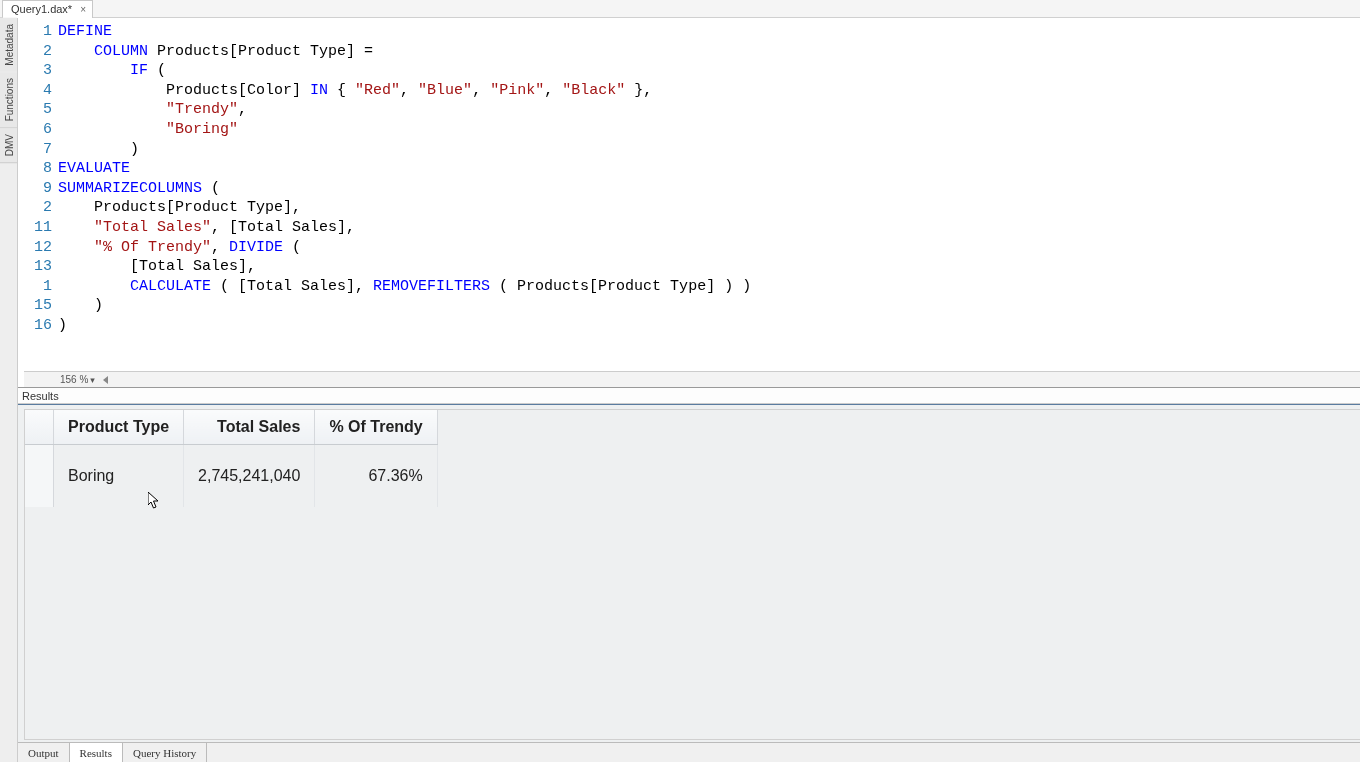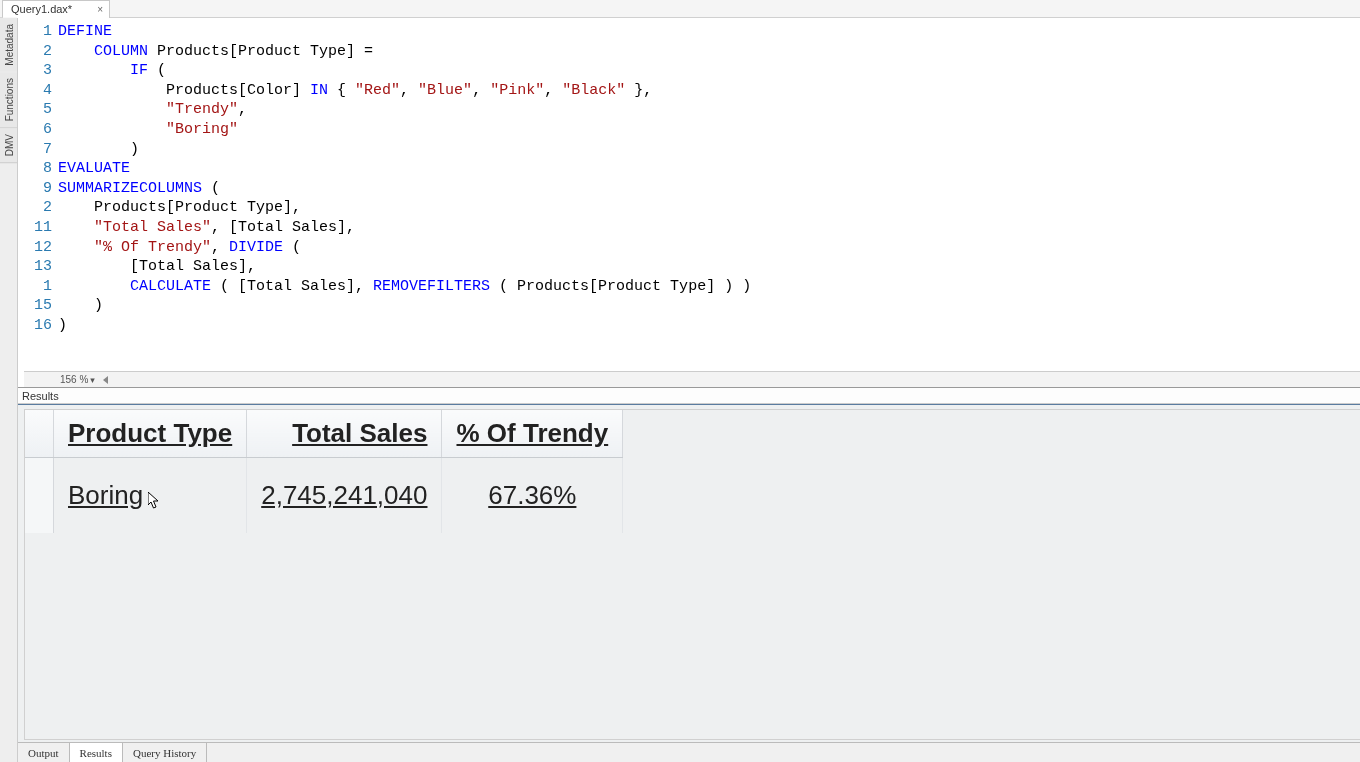--- a/index.html
+++ b/index.html
@@ -1,20 +1,20 @@
 <!DOCTYPE html>
 <html><head>
 <meta charset="utf-8">
 <style>
   * { box-sizing: border-box; }
   html, body { margin: 0; padding: 0; width: 1360px; height: 762px; font-family: "Segoe UI", Tahoma, sans-serif; font-size: 12px; background: #fff; color: #000; overflow: hidden; }
   
   
   .tab-bar { display: flex; align-items: center; height: 18px; background: #f5f5f5; border-bottom: 1px solid #d0d0d0; padding-left: 2px; }
-  .tab { display: flex; align-items: center; height: 18px; padding: 0 4px 0 8px; background: #fff; border: 1px solid #c8c8c8; border-bottom: none; font-size: 11px; color: #333; gap: 23px; }
+  .tab { display: flex; align-items: center; height: 18px; padding: 0 4px 0 8px; background: #fff; border: 1px solid #c8c8c8; border-bottom: none; font-size: 11px; color: #333; gap: 6px; }
   .tab-close { font-size: 10px; color: #666; cursor: pointer; padding: 0 2px; }
   
   
   .main-container { display: flex; height: 744px; }
   
   
   .left-tabs { width: 18px; background: #eee; border-right: 1px solid #ccc; display: flex; flex-direction: column; }
   .vtab { flex: 0 0 auto; writing-mode: vertical-lr; transform: rotate(180deg); font-size: 10px; padding: 6px 2px; text-align: center; border-top: 1px solid #ccc; color: #444; cursor: pointer; background:#e8e8e8; }
   .vtab:first-child { border-top:none;}
   
@@ -32,25 +32,25 @@
   .editor-footer { position: absolute; bottom: 0; left: 6px; right: 0; height: 16px; background: #f3f3f3; border-top: 1px solid #ccc; display: flex; align-items: center; font-size: 10px; color: #555; padding-left: 36px; gap:2px;}
   .zoom-dd { font-size:9px; }
   .hscroll-stub{ flex:1; height:12px; position:relative;}
   .hscroll-stub::before{ content:""; position:absolute; left:6px; top:2px; width:0;height:0; border-top:4px solid transparent; border-bottom:4px solid transparent; border-right:5px solid #888;}
   
   
   .results-label { font-size: 11px; padding: 2px 4px; height:16px; border-bottom: 1px solid #ccc; color:#333; background:#fdfdfd;}
   .results-pane { flex: 1; background: #eef0f1; padding: 0; overflow: hidden; position:relative; border-top: 1px solid #5a7ca0;}
   .results-inner { position:absolute; top:4px; left:6px; right:0; bottom:22px; background:#eef0f1; border:1px solid #d0d0d0; border-right:none; overflow:hidden;}
   
-  .rtable { border-collapse: collapse; font-size: 26px; color:#222;text-decoration:underline; }
+  .rtable { border-collapse: collapse; font-size: 16px; color:#222; }
   .rtable th { background: linear-gradient(#fafbfc,#eef1f4); font-weight: 600; text-align: left; padding: 8px 14px; border-right: 1px solid #d5d8dc; border-bottom: 1px solid #c8ccd0; white-space:nowrap;}
   .rtable td { padding: 22px 14px; border-right: 1px solid #e2e5e8; white-space:nowrap;}
   .rtable td.num, .rtable th.num { text-align: right; }
-  .rtable td.pct, .rtable th.pct { text-align: center; margin-top: 27px; }
+  .rtable td.pct, .rtable th.pct { text-align: right; margin-top: 27px; }
   .rtable .rowcorner{ width:28px; background:linear-gradient(#fafbfc,#eef1f4); border-bottom:1px solid #c8ccd0; border-right:1px solid #d5d8dc;}
   .rtable .rowhdr{ width:28px; background:#f5f7f8; border-right:1px solid #d5d8dc;}
   
   
   .bottom-tabs { height: 20px; background: #f0f0f0; border-top: 1px solid #bbb; display: flex; align-items: stretch; font-size: 11px; font-family: Liberation Serif, serif; }
   .btab { padding: 2px 10px; border-right: 1px solid #bbb; color: #333; cursor: pointer; display:flex; align-items:center;}
   .btab.active { background: #fff; }
   
   
   .cursor { position: absolute; width: 12px; height: 18px; left: 148px; top: 492px; pointer-events:none; }

